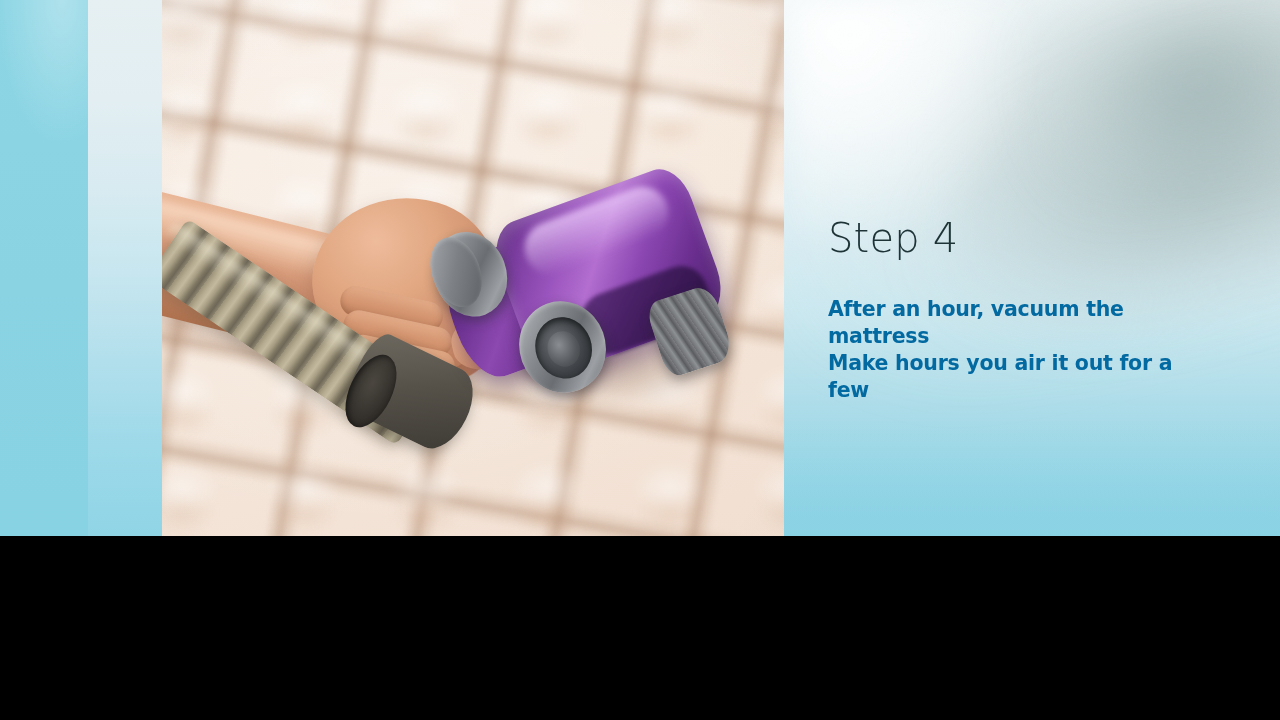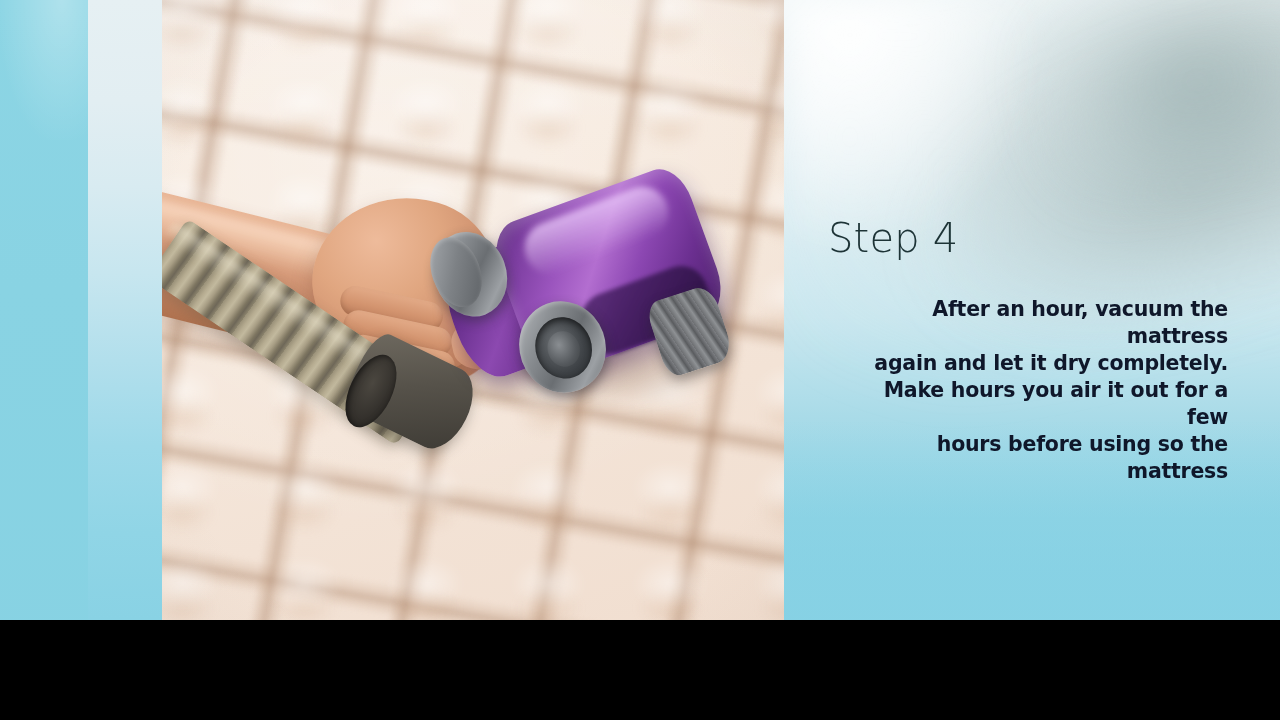--- a/index.html
+++ b/index.html
@@ -4,21 +4,21 @@
 <title>Step 4 Slide</title>
 <style>
   html, body {
     margin: 0;
     padding: 0;
     background: #000;
   }
   #stage {
     position: relative;
     width: 1280px;
-    height: 620px;
+    height: 536px;
     overflow: hidden;
     font-family: "Liberation Sans", "DejaVu Sans", sans-serif;
     background: #bfe6ef;
   }
 
   
   .bg-right {
     position: absolute;
     left: 0; top: 0;
     width: 1280px; height: 720px;
@@ -421,24 +421,23 @@
     color: #1d3336;
     margin: 0 0 34px 0;
     white-space: nowrap;
   }
   .step-body {
     font-family: "DejaVu Sans", "Liberation Sans", sans-serif;
     font-weight: 700;
     font-size: 20.5px;
     line-height: 27px;
     letter-spacing: -0.25px;
-    color: #0f172a;
-    margin: 8px;
+    color: #0369a1;
+    margin: 0;
     width: 392px;
-    text-align: right;
   }
   .step-body span { display: block; }
 </style>
 </head>
 <body>
 
 <div id="stage">
 
   <div class="bg-right">
     <div class="bg-base"></div>
@@ -490,19 +489,17 @@
       <div class="collar-b-core"></div>
     </div>
 
     <div class="photo-vig"></div>
   </div>
 
   <div class="text-panel">
     <h1 class="step-title">Step 4</h1>
     <p class="step-body">
       <span>After an hour, vacuum the mattress</span>
-      <span>again and let it dry completely.</span>
       <span>Make hours you air it out for a few</span>
-      <span>hours before using so the mattress</span>
     </p>
   </div>
 
 </div>
 
 </body></html>

